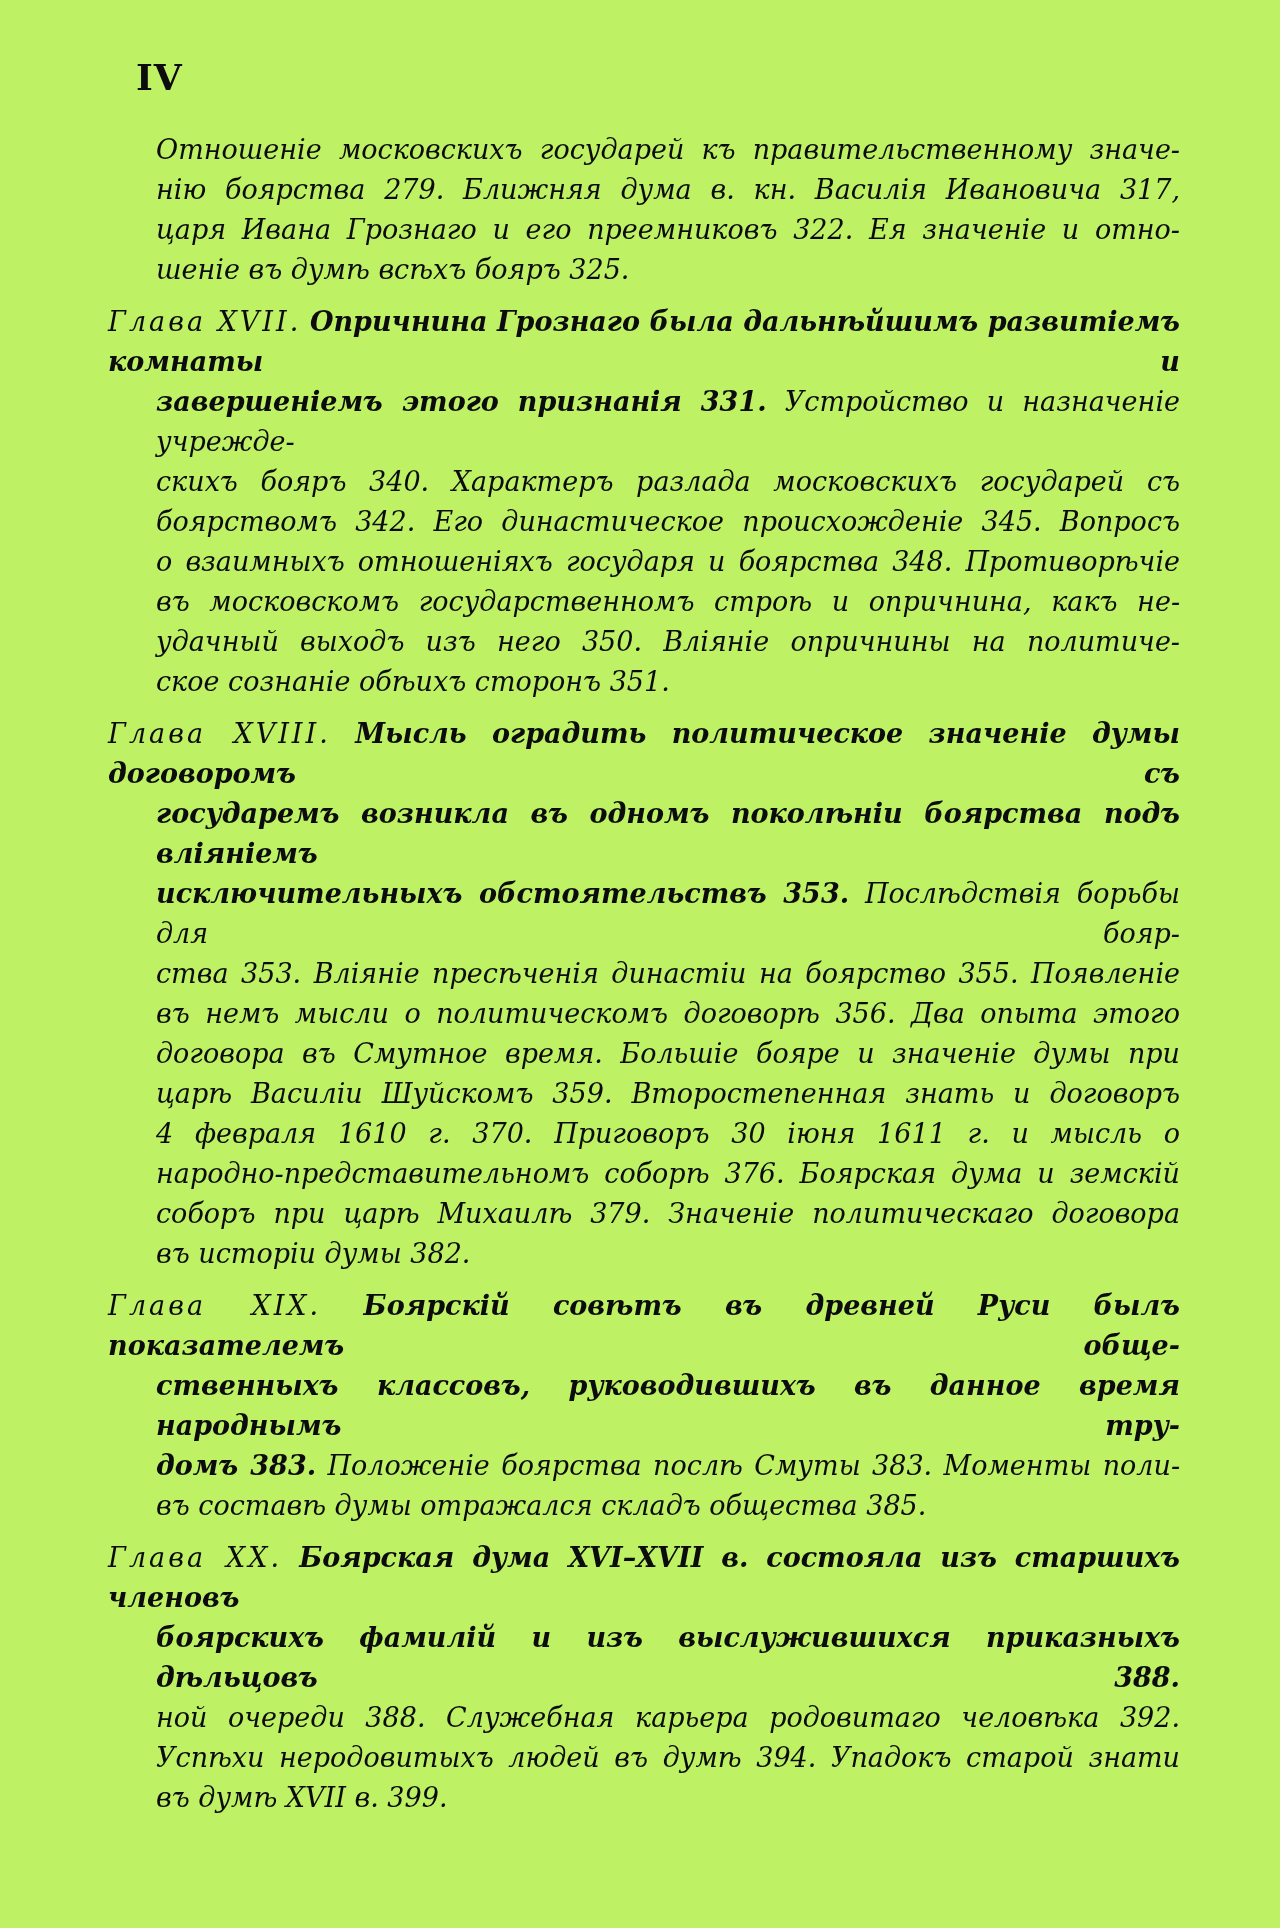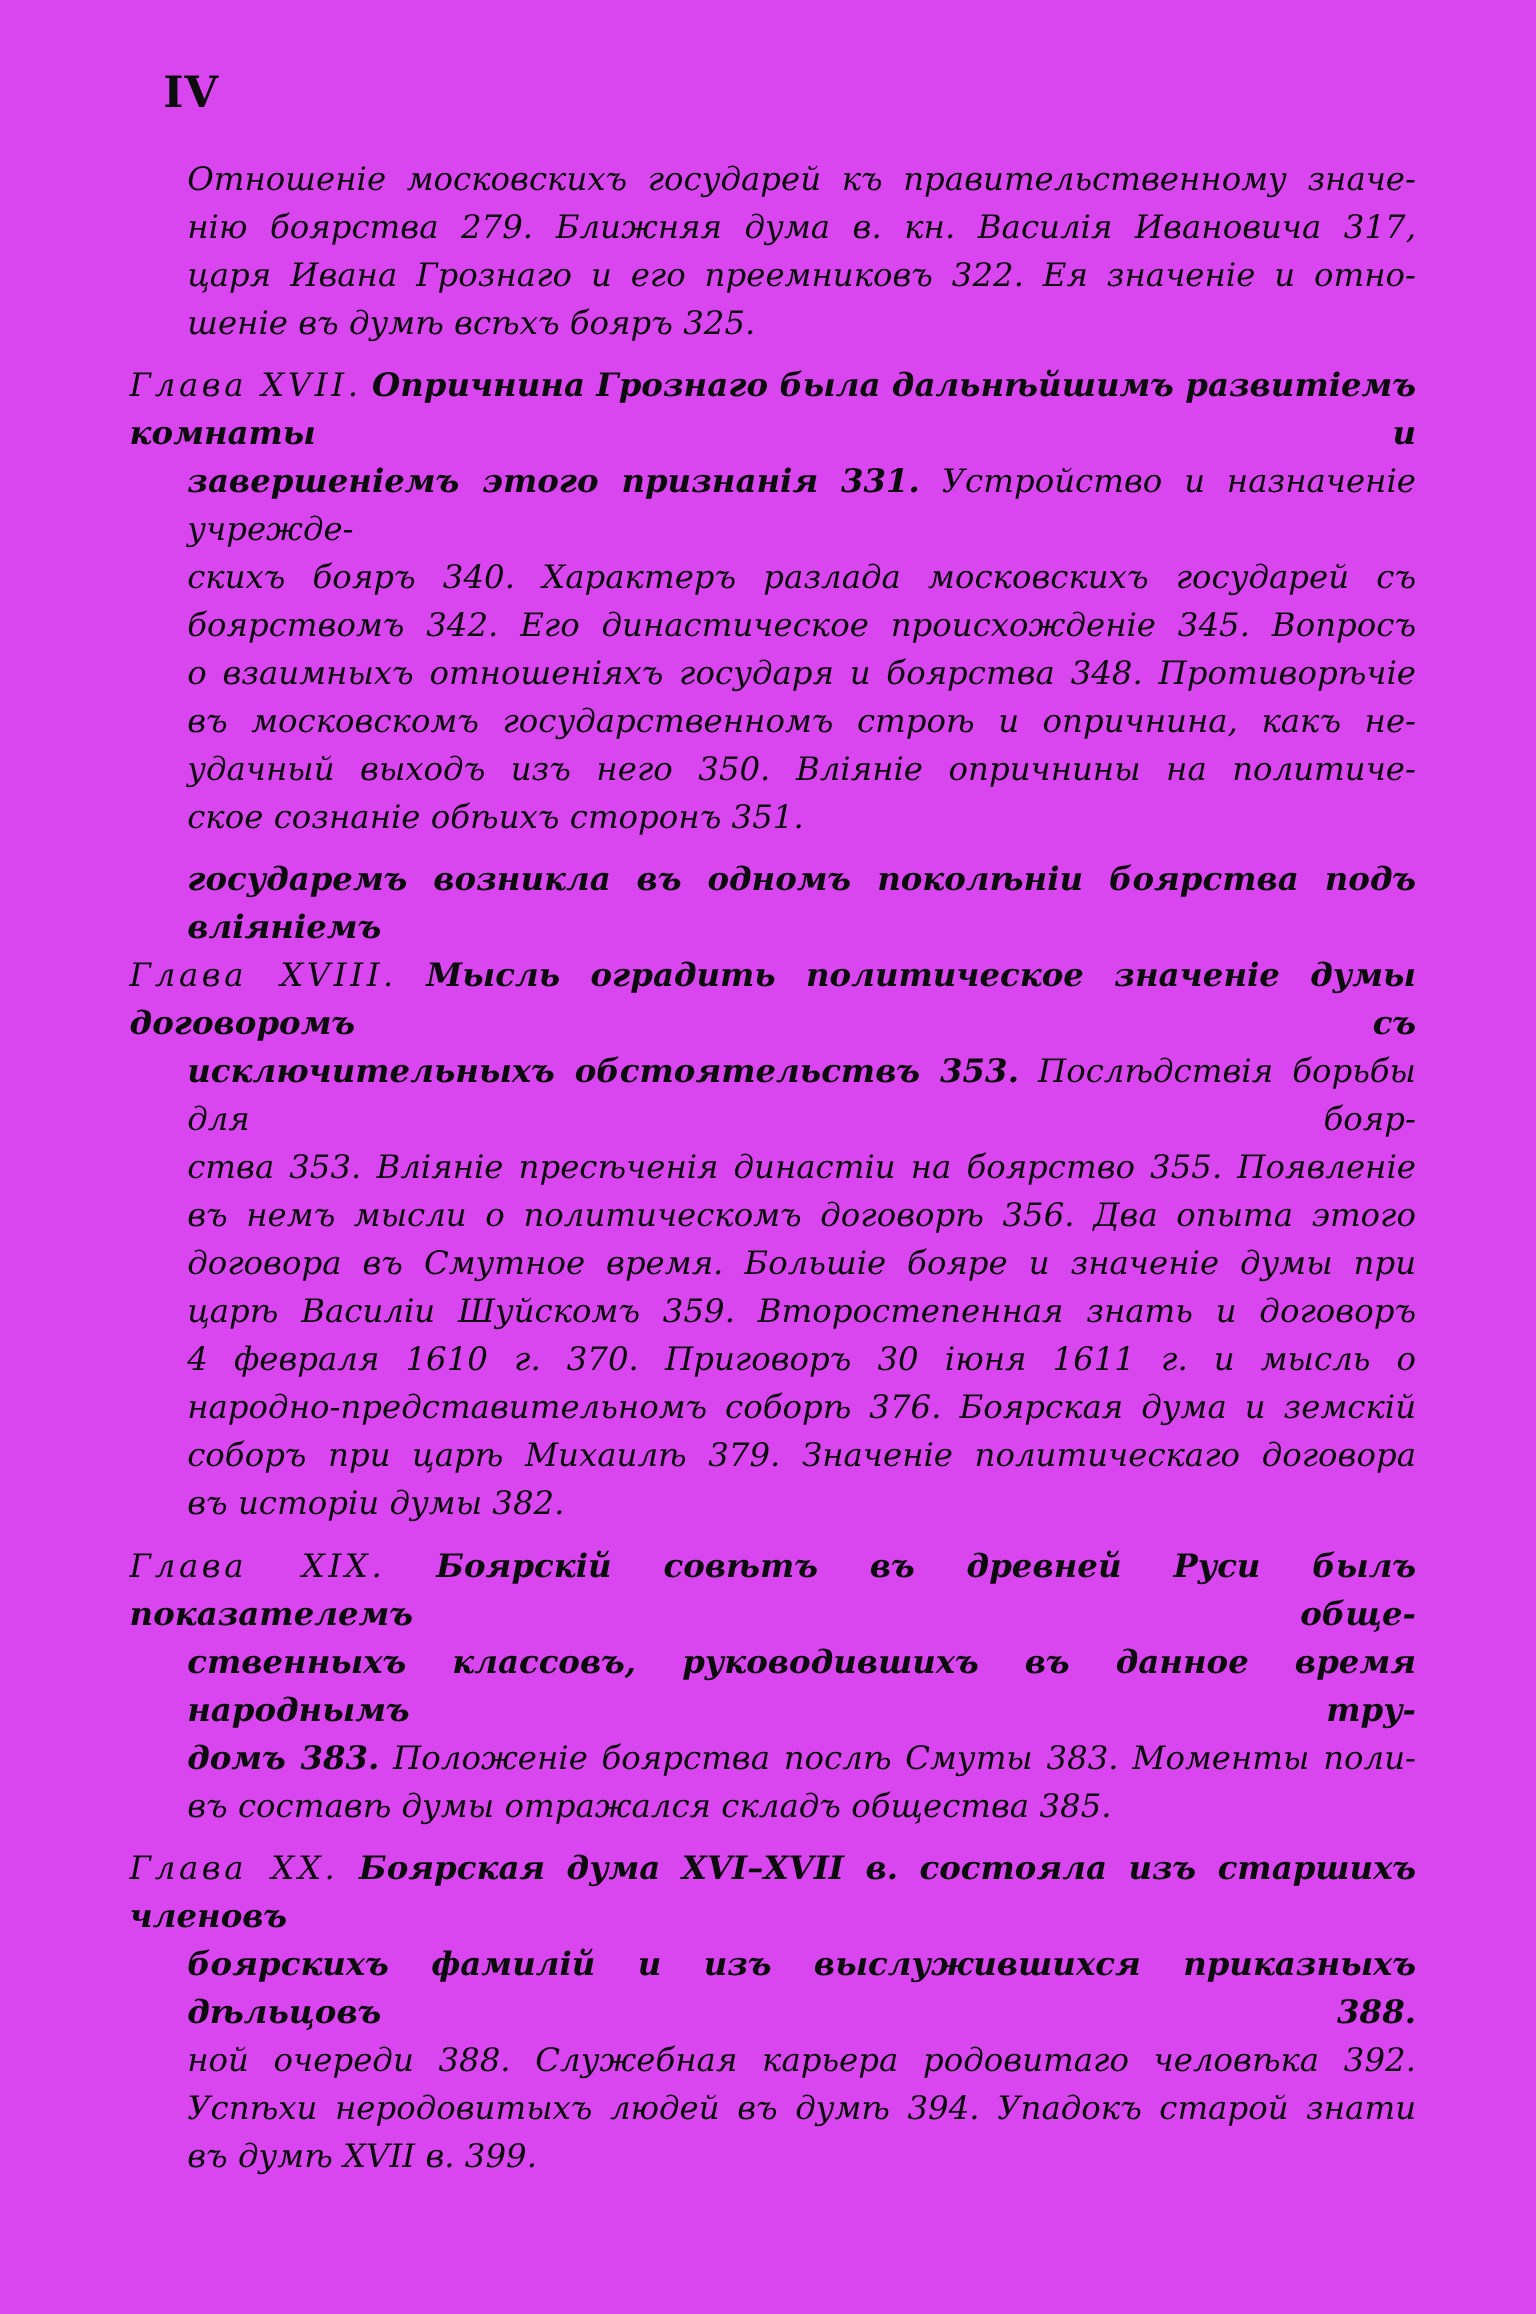--- a/index.html
+++ b/index.html
@@ -4,21 +4,21 @@
 <style>
   html, body { margin: 0; padding: 0; }
   body {
     width: 1280px; height: 1928px;
     background: #fbfbfc;
     font-family: "DejaVu Serif", serif;
   }
   .page {
     position: relative;
     width: 1280px; height: 1928px;
-    background: #d946ef;
+    background: #bef264;
     color: #0c0c0e;
     overflow: hidden;
   }
   .page-number {
     position: absolute;
     left: 136px; top: 56px;
     font-size: 36px;
     font-weight: bold;
     letter-spacing: 1px;
   }
@@ -57,22 +57,22 @@
         <div class="line labeled"><span class="label">Глава XVII.</span> <span class="seg bold">Опричнина Грознаго была дальнѣйшимъ развитіемъ комнаты и</span></div>
         <div class="line indented"><span class="seg bold">завершеніемъ этого признанія 331.</span><span class="seg"> Устройство и назначеніе учрежде-</span></div>
         <div class="line indented"><span class="seg">скихъ бояръ 340. Характеръ разлада московскихъ государей съ</span></div>
         <div class="line indented"><span class="seg">боярствомъ 342. Его династическое происхожденіе 345. Вопросъ</span></div>
         <div class="line indented"><span class="seg">о взаимныхъ отношеніяхъ государя и боярства 348. Противорѣчіе</span></div>
         <div class="line indented"><span class="seg">въ московскомъ государственномъ строѣ и опричнина, какъ не-</span></div>
         <div class="line indented"><span class="seg">удачный выходъ изъ него 350. Вліяніе опричнины на политиче-</span></div>
         <div class="line indented last"><span class="seg">ское сознаніе обѣихъ сторонъ 351.</span></div>
       </div>
       <div class="entry">
+        <div class="line labeled"><span class="label">Глава XVIII.</span> <span class="seg bold">Мысль оградить политическое значеніе думы договоромъ съ</span></div>
         <div class="line indented"><span class="seg bold">государемъ возникла въ одномъ поколѣніи боярства подъ вліяніемъ</span></div>
-        <div class="line labeled"><span class="label">Глава XVIII.</span> <span class="seg bold">Мысль оградить политическое значеніе думы договоромъ съ</span></div>
         <div class="line indented"><span class="seg bold">исключительныхъ обстоятельствъ 353.</span><span class="seg"> Послѣдствія борьбы для бояр-</span></div>
         <div class="line indented"><span class="seg">ства 353. Вліяніе пресѣченія династіи на боярство 355. Появленіе</span></div>
         <div class="line indented"><span class="seg">въ немъ мысли о политическомъ договорѣ 356. Два опыта этого</span></div>
         <div class="line indented"><span class="seg">договора въ Смутное время. Большіе бояре и значеніе думы при</span></div>
         <div class="line indented"><span class="seg">царѣ Василіи Шуйскомъ 359. Второстепенная знать и договоръ</span></div>
         <div class="line indented"><span class="seg">4 февраля 1610 г. 370. Приговоръ 30 іюня 1611 г. и мысль о</span></div>
         <div class="line indented"><span class="seg">народно-представительномъ соборѣ 376. Боярская дума и земскій</span></div>
         <div class="line indented"><span class="seg">соборъ при царѣ Михаилѣ 379. Значеніе политическаго договора</span></div>
         <div class="line indented last"><span class="seg">въ исторіи думы 382.</span></div>
       </div>

